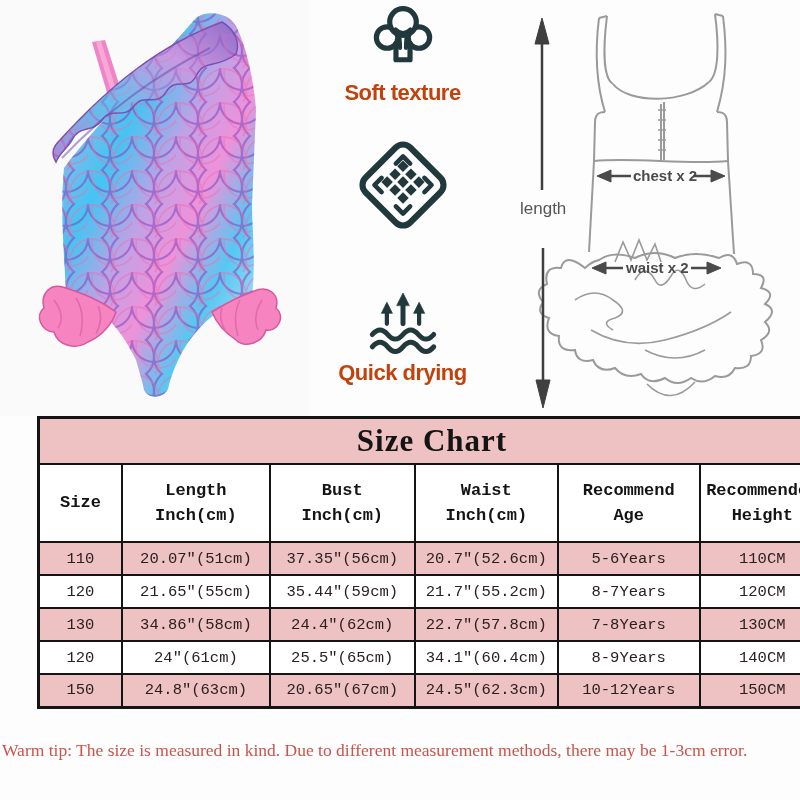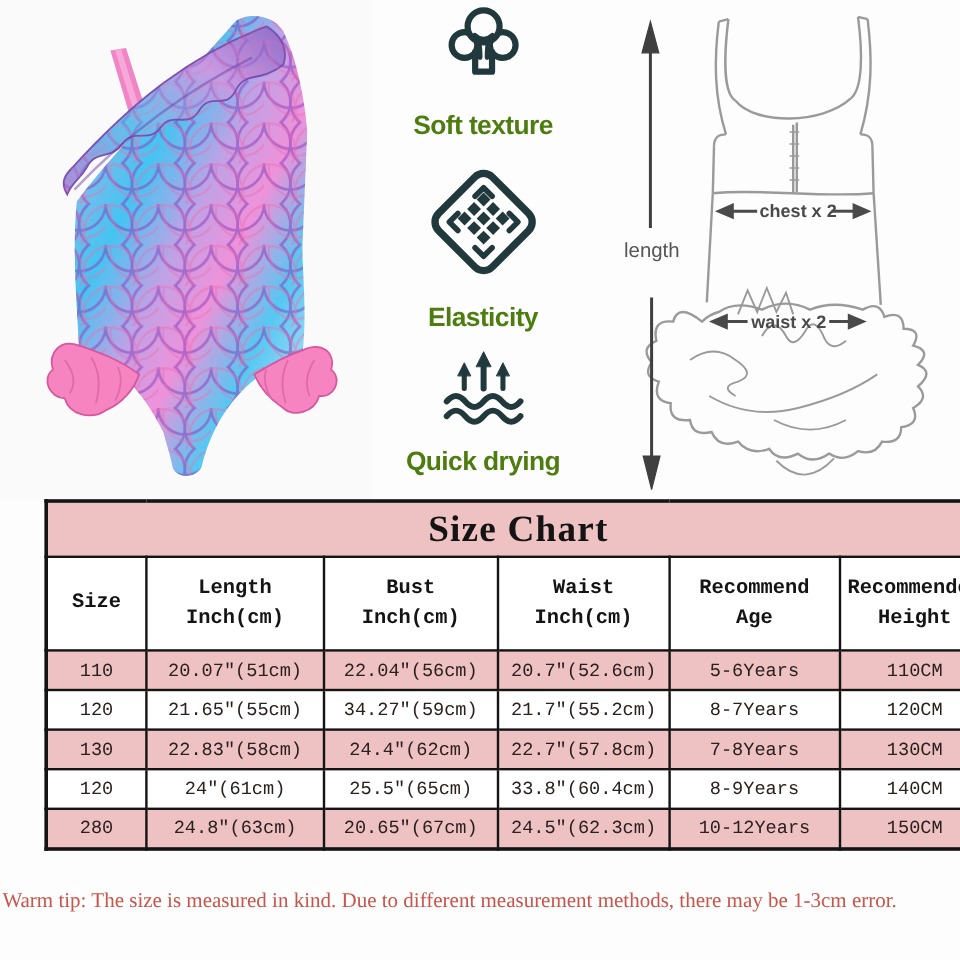--- a/index.html
+++ b/index.html
@@ -7,21 +7,21 @@
     width:800px;height:800px;position:relative;overflow:hidden;
     background:#fdfdfd;
     font-family:"Liberation Sans", sans-serif;
   }
   
   .photo{position:absolute;left:0;top:0;width:310px;height:416px;}
   
   .features{position:absolute;left:310px;top:0;width:185px;height:416px;text-align:center;}
   .feature{position:absolute;left:0;width:100%;}
   .feature .label{
-    margin-top:11px;font-weight:800;font-size:22px;color:#4d7c0f;
+    margin-top:0;font-weight:800;font-size:22px;color:#c2410c;
     letter-spacing:-0.5px;
   }
   .f1{top:2px}.f2{top:134px}.f3{top:290px}
   
   .diagram{position:absolute;left:495px;top:0;width:305px;height:416px;}
   .diagram text{font-family:"Liberation Sans",sans-serif;font-size:15px;font-weight:600;fill:#4a4a4a;}
   .diagram .len{font-size:17px;font-weight:500;fill:#555;}
   
   .chart-wrap{position:absolute;left:5px;top:416px;width:790px;margin-left:32px;}
   table.size-chart{
@@ -177,21 +177,20 @@
           <rect x="44" y="33" width="8" height="8"></rect>
           <rect x="55" y="33" width="8" height="8"></rect>
         <rect x="33" y="44" width="8" height="8"></rect>
           <rect x="44" y="44" width="8" height="8"></rect>
           <rect x="55" y="44" width="8" height="8"></rect>
         <rect x="33" y="55" width="8" height="8"></rect>
           <rect x="44" y="55" width="8" height="8"></rect>
           <rect x="55" y="55" width="8" height="8"></rect>
       </g>
     </svg>
-    <div class="label">Elasticity</div>
   </div>
 
   <div class="feature f3">
     <svg width="78" height="66" viewBox="0 0 100 86">
       <g stroke="#21383c" stroke-linecap="round" fill="#21383c">
         <line x1="50" y1="44" x2="50" y2="18" stroke-width="6.5"></line>
         <polygon points="42,20 50,4 58,20" stroke-width="1"></polygon>
         <line x1="29" y1="44" x2="29" y2="28" stroke-width="5.5"></line>
         <polygon points="22,30 29,16 36,30" stroke-width="1"></polygon>
         <line x1="71" y1="44" x2="71" y2="28" stroke-width="5.5"></line>
@@ -293,51 +292,51 @@
         <th>Recommend
 Age</th>
         <th>Recommended
 Height</th>
       </tr>
     </thead>
     <tbody>
       <tr class="pink">
         <td>110</td>
         <td>20.07″(51cm)</td>
-        <td>22.04″(56cm)</td>
+        <td>37.35″(56cm)</td>
         <td>20.7″(52.6cm)</td>
         <td>5-6Years</td>
         <td>110CM</td>
       </tr>
       <tr>
         <td>120</td>
         <td>21.65″(55cm)</td>
-        <td>34.27″(59cm)</td>
+        <td>35.44″(59cm)</td>
         <td>21.7″(55.2cm)</td>
         <td>8-7Years</td>
         <td>120CM</td>
       </tr>
       <tr class="pink">
         <td>130</td>
-        <td>22.83″(58cm)</td>
+        <td>34.86″(58cm)</td>
         <td>24.4″(62cm)</td>
         <td>22.7″(57.8cm)</td>
         <td>7-8Years</td>
         <td>130CM</td>
       </tr>
       <tr>
         <td>120</td>
         <td>24″(61cm)</td>
         <td>25.5″(65cm)</td>
-        <td>33.8″(60.4cm)</td>
+        <td>34.1″(60.4cm)</td>
         <td>8-9Years</td>
         <td>140CM</td>
       </tr>
       <tr class="pink">
-        <td>280</td>
+        <td>150</td>
         <td>24.8″(63cm)</td>
         <td>20.65″(67cm)</td>
         <td>24.5″(62.3cm)</td>
         <td>10-12Years</td>
         <td>150CM</td>
       </tr>
     </tbody>
   </table>
 </div>
 

